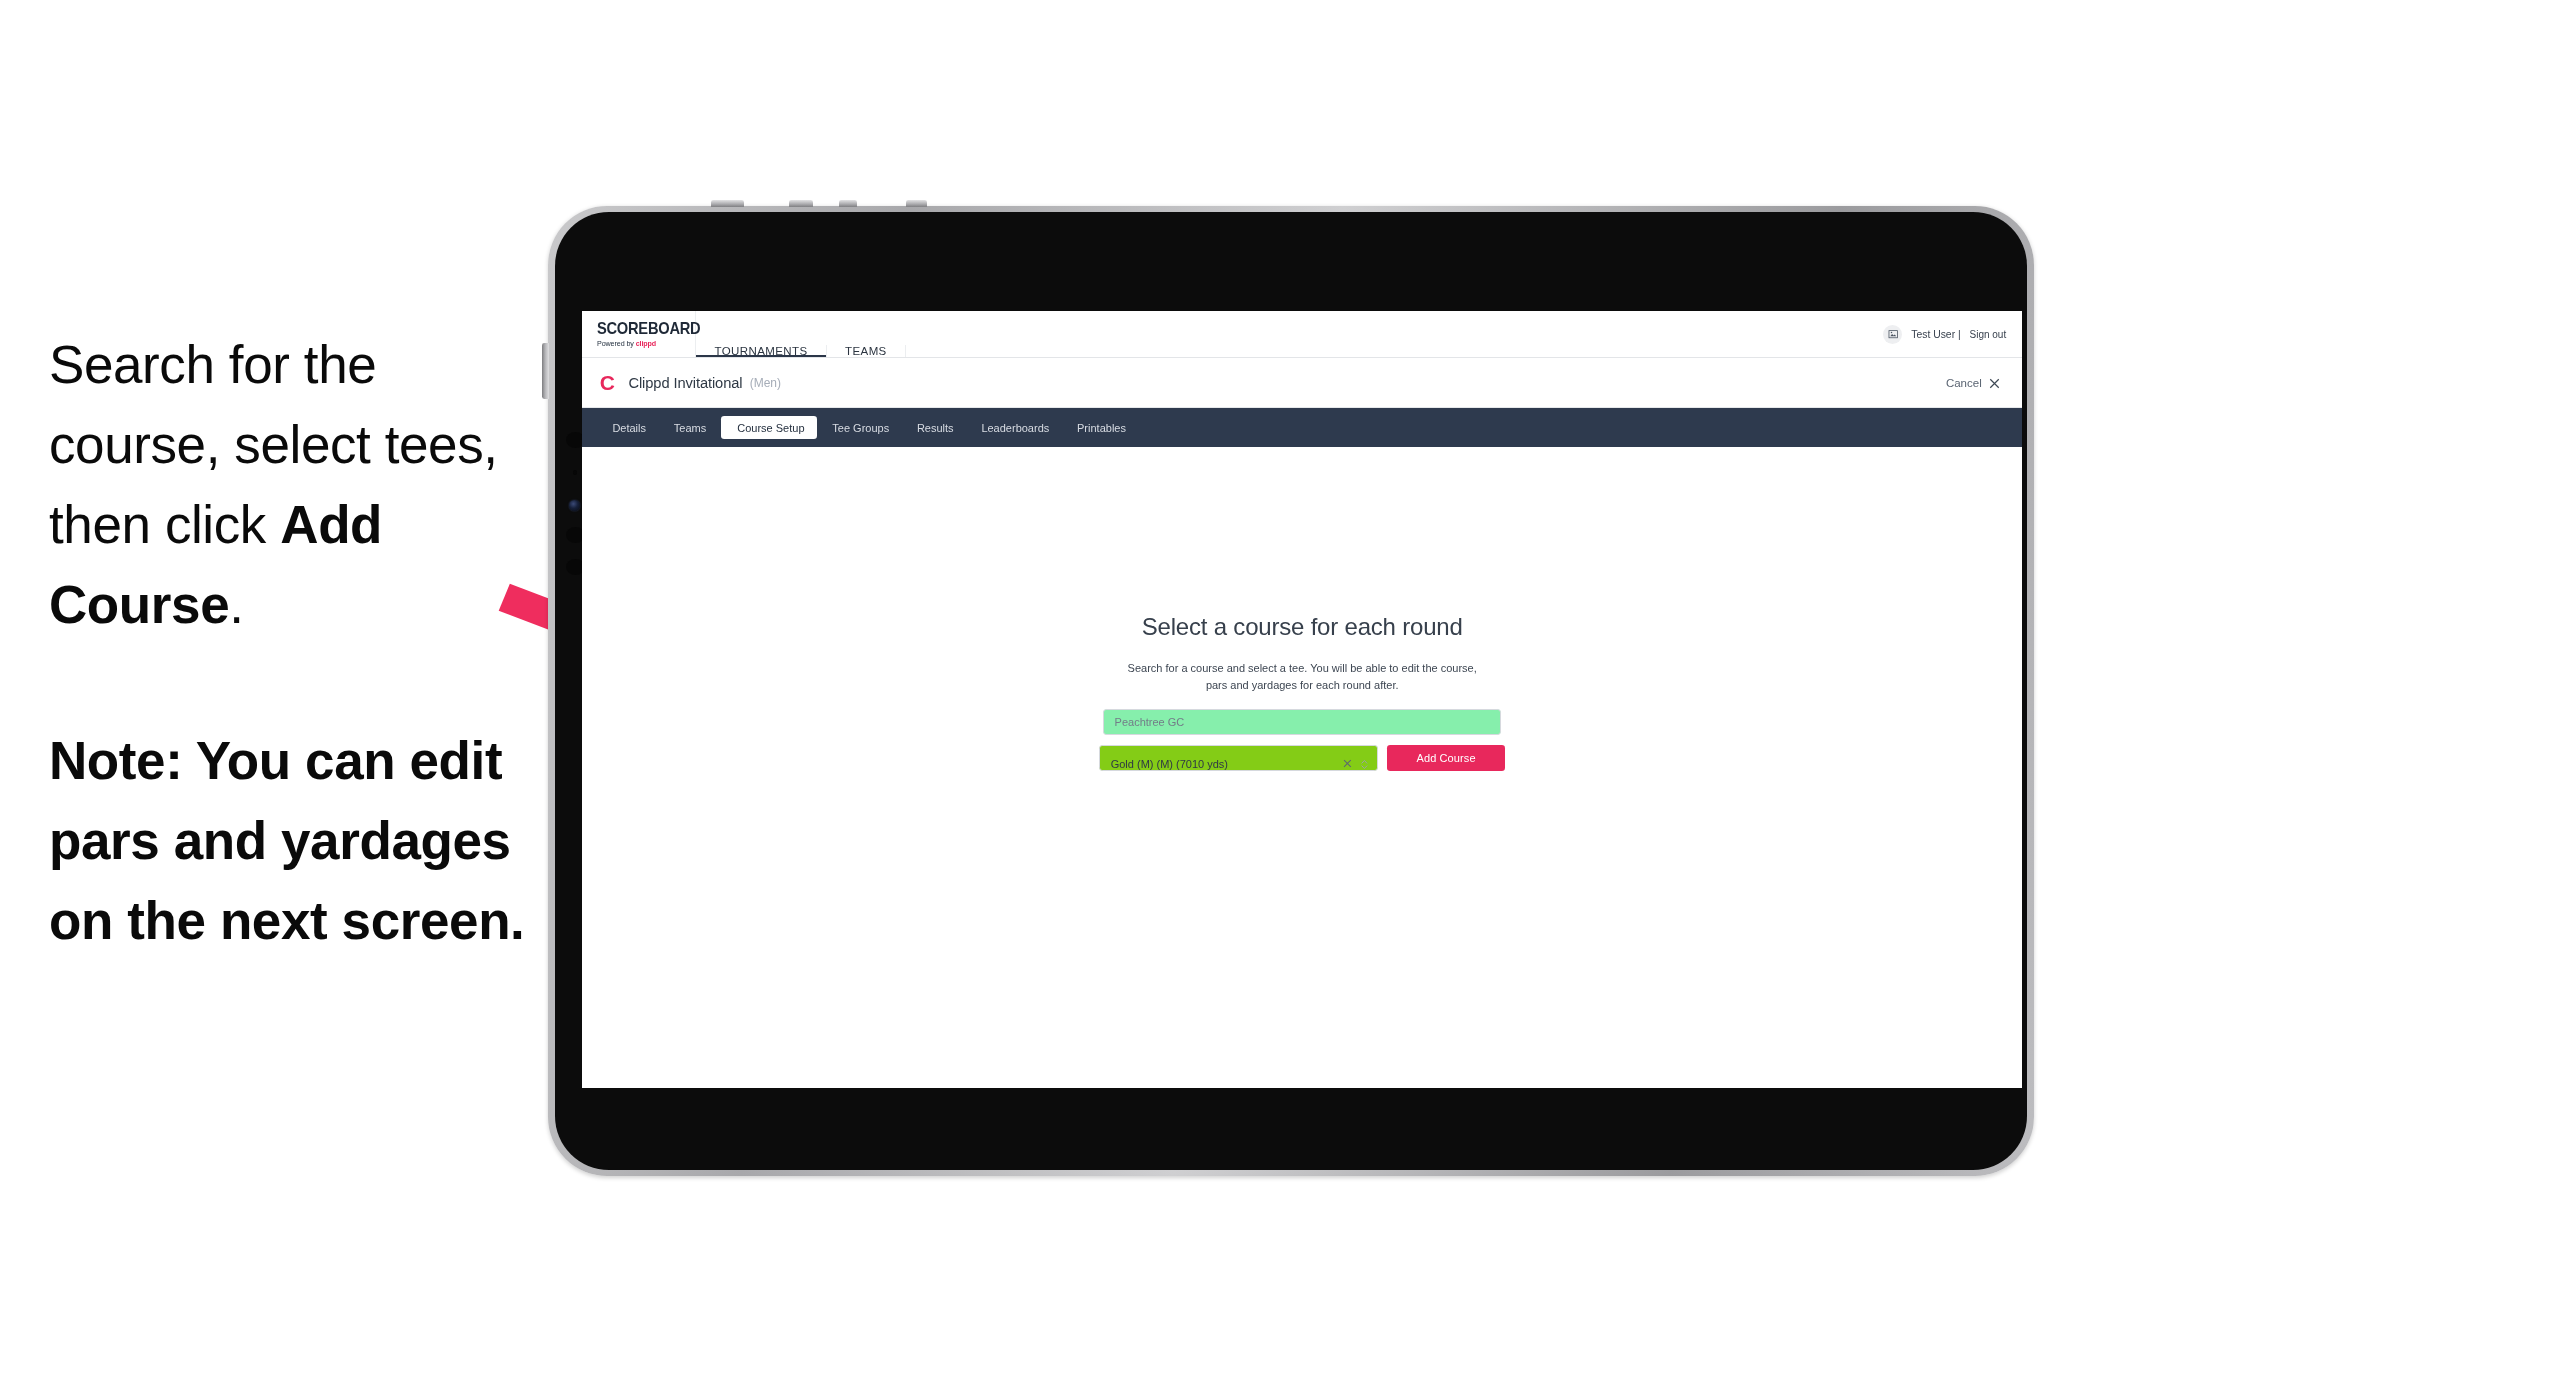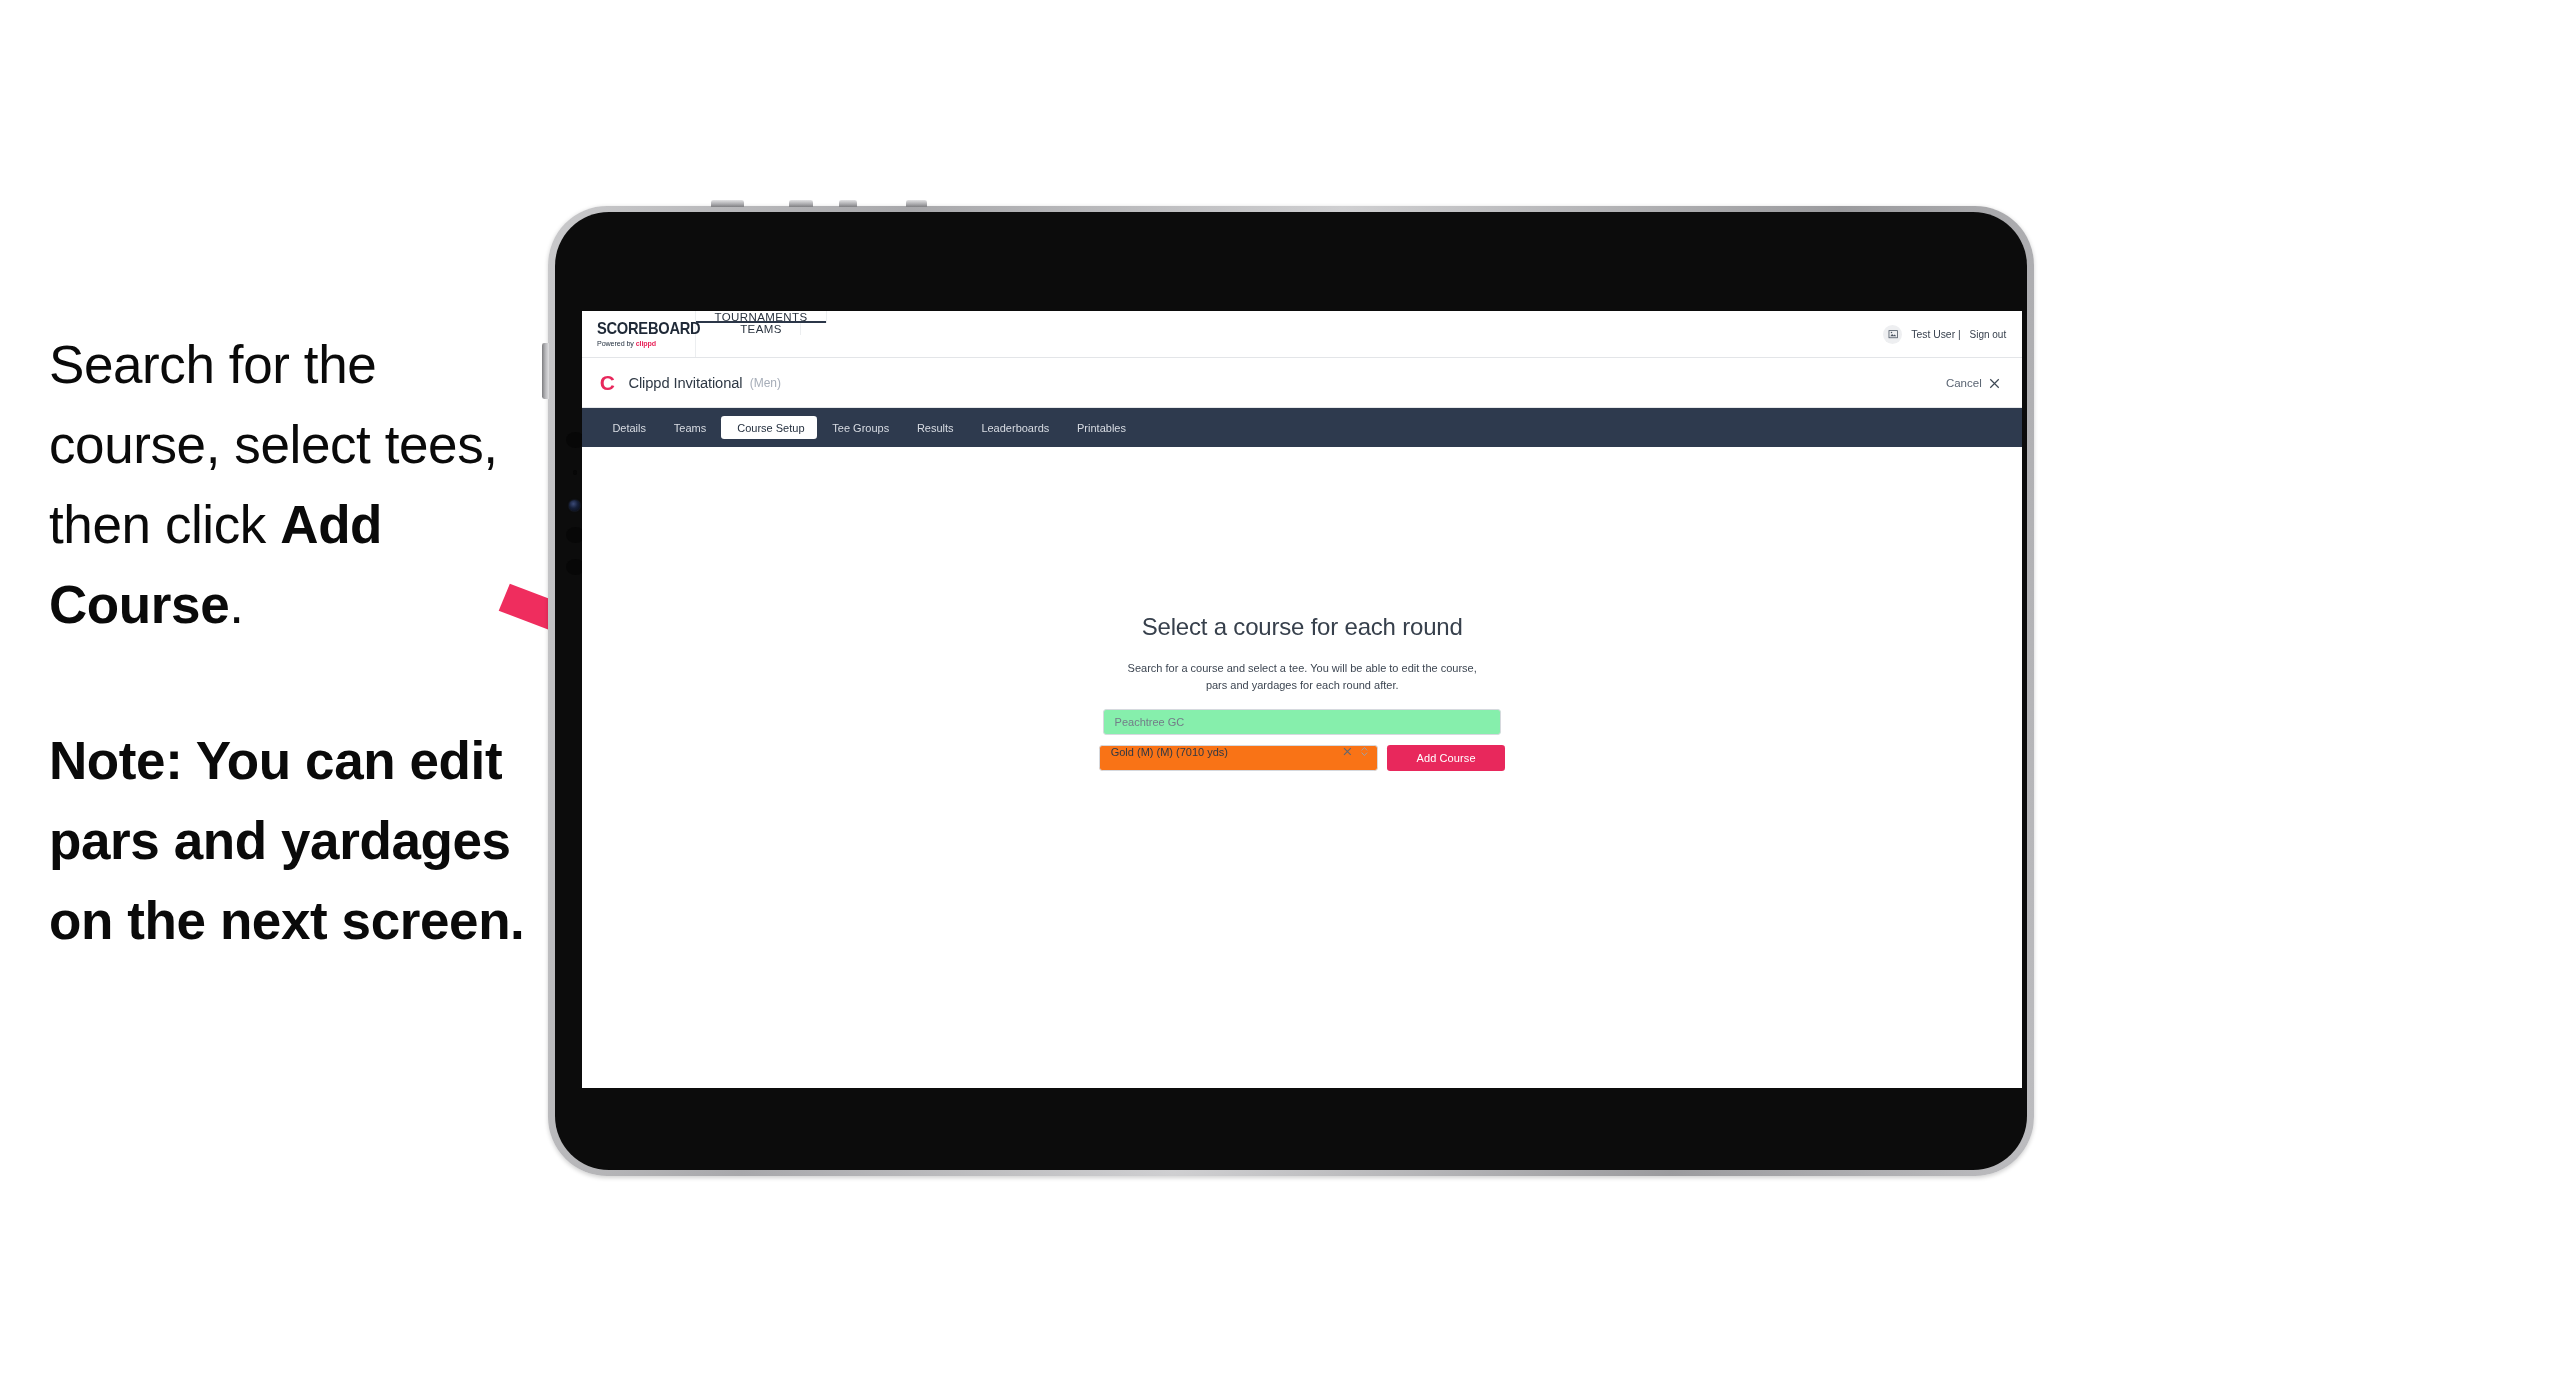--- a/index.html
+++ b/index.html
@@ -161,22 +161,21 @@
     line-height: 1;
     transform: scaleX(0.94);
     transform-origin: left center;
   }
   .brand-sub .pink {
     color: #e8285c;
     font-weight: bold;
   }
   .topnav-tabs {
     display: flex;
-    align-items: center;
-    flex-direction: column;
+    align-items: flex-end;
   }
   .topnav-tab {
     padding: 0 18.3px;
     display: flex;
     align-items: center;
     font-size: 11.5px;
     letter-spacing: 0.4px;
     color: #2b3440;
     border-right: 0.8px solid #eceef0;
     position: relative;
@@ -326,23 +325,23 @@
     display: flex;
     align-items: center;
     gap: 8.8px;
   }
   .tee-select {
     width: 279px;
     height: 26px;
     box-sizing: border-box;
     border: 0.8px solid #d6d9de;
     border-radius: 3.2px;
-    background: #f97316;
-    display: flex;
-    align-items: flex-start;
+    background: #84cc16;
+    display: flex;
+    align-items: flex-end;
     padding: 0 8.8px 0 10.4px;
     cursor: pointer;
   }
   .tee-value {
     font-size: 11px;
     color: #2f3845;
     flex: 1 1 auto;
   }
   .tee-clear {
     font-size: 12px;

